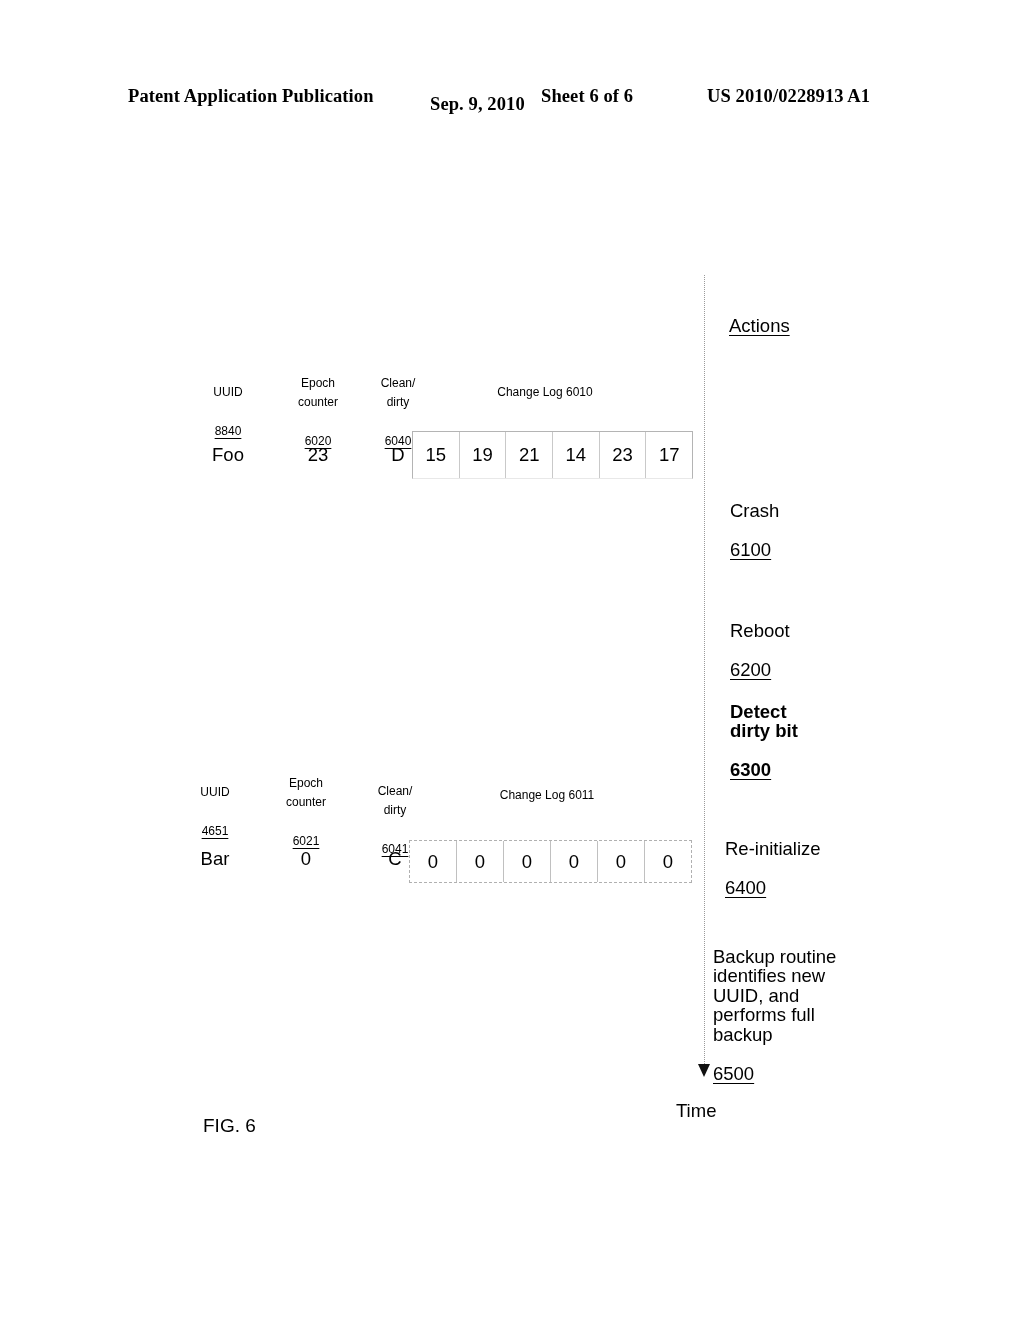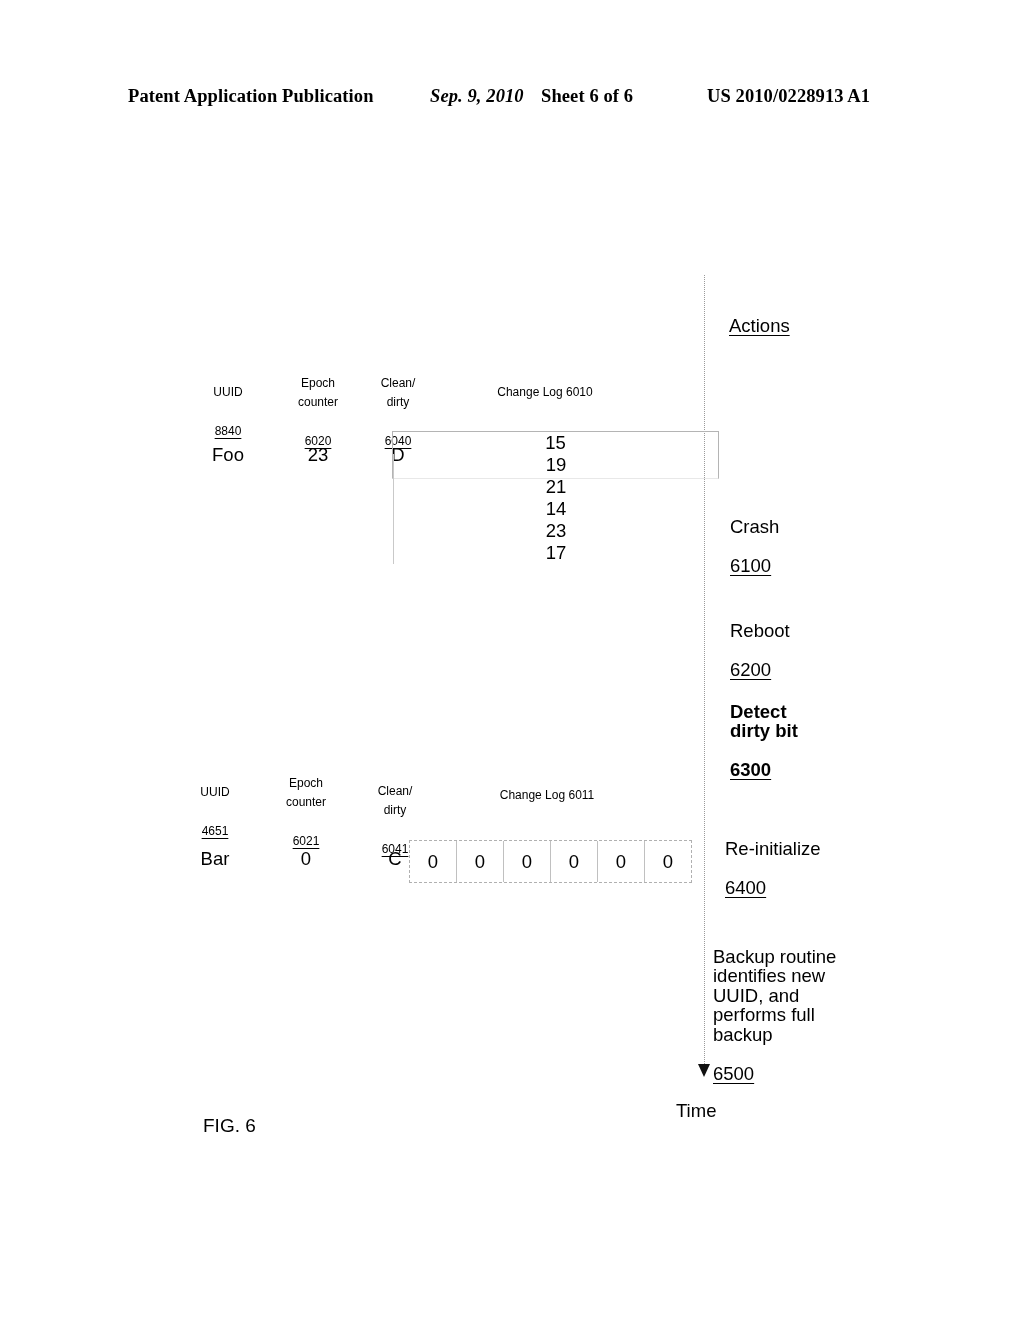--- a/index.html
+++ b/index.html
@@ -24,21 +24,21 @@
     top: 86px;
     width: 900px;
     height: 28px;
     font-family: "Liberation Serif", serif;
     font-weight: bold;
     font-size: 18.5px;
     letter-spacing: 0.1px;
     white-space: nowrap;
   }
   .hdr-pub   { position: absolute; left: 128px;  top: 0; }
-  .hdr-date  { position: absolute; left: 430px;  top: 0; font-style: italic; }
+  .hdr-date  { position: absolute; left: 430px;  top: 8px; }
   .hdr-sheet { position: absolute; left: 541px;  top: 0; }
   .hdr-num   { position: absolute; left: 707px;  top: 0; }
 
   
   .figure {
     position: absolute;
     left: 0;
     top: 0;
     width: 1024px;
     height: 1320px;
@@ -84,21 +84,21 @@
   .action {
     position: absolute;
     font-size: 18.5px;
     line-height: 19.6px;
     white-space: pre-line;
   }
   .action .ref {
     text-decoration: underline;
     text-underline-offset: 2.5px;
   }
-  .action-crash     { left: 730px; top: 497px; }
+  .action-crash     { left: 730px; top: 481px; }
   .action-reboot    { left: 730px; top: 601px; }
   .action-detect    { left: 730px; top: 682px; font-weight: bold; }
   .action-reinit    { left: 725px; top: 819px; }
   .action-backup    { left: 713px; top: 927px; }
 
   
   .record {
     position: absolute;
     width: 560px;
     height: 150px;
@@ -142,27 +142,26 @@
   .record-bottom .val-epoch  { left: 113px; top: 96px;  width: 96px; }
   .record-bottom .val-flag   { left: 202px; top: 96px;  width: 96px; }
 
   
   .changelog {
     position: absolute;
     display: flex;
     box-sizing: border-box;
   }
   .changelog-top {
-    left: 392px;
+    left: 412px;
     top: 431px;
-    width: 327px;
+    width: 281px;
     height: 48px;
     border: 1.2px solid #b4b4b4;
     border-bottom-color: #e8e8e8;
-    flex-direction: column;
   }
   .changelog-bottom {
     left: 409px;
     top: 840px;
     width: 283px;
     height: 43px;
     border: 1.4px dashed #b0b0b0;
   }
   .cl-cell {
     flex: 1 1 0;

